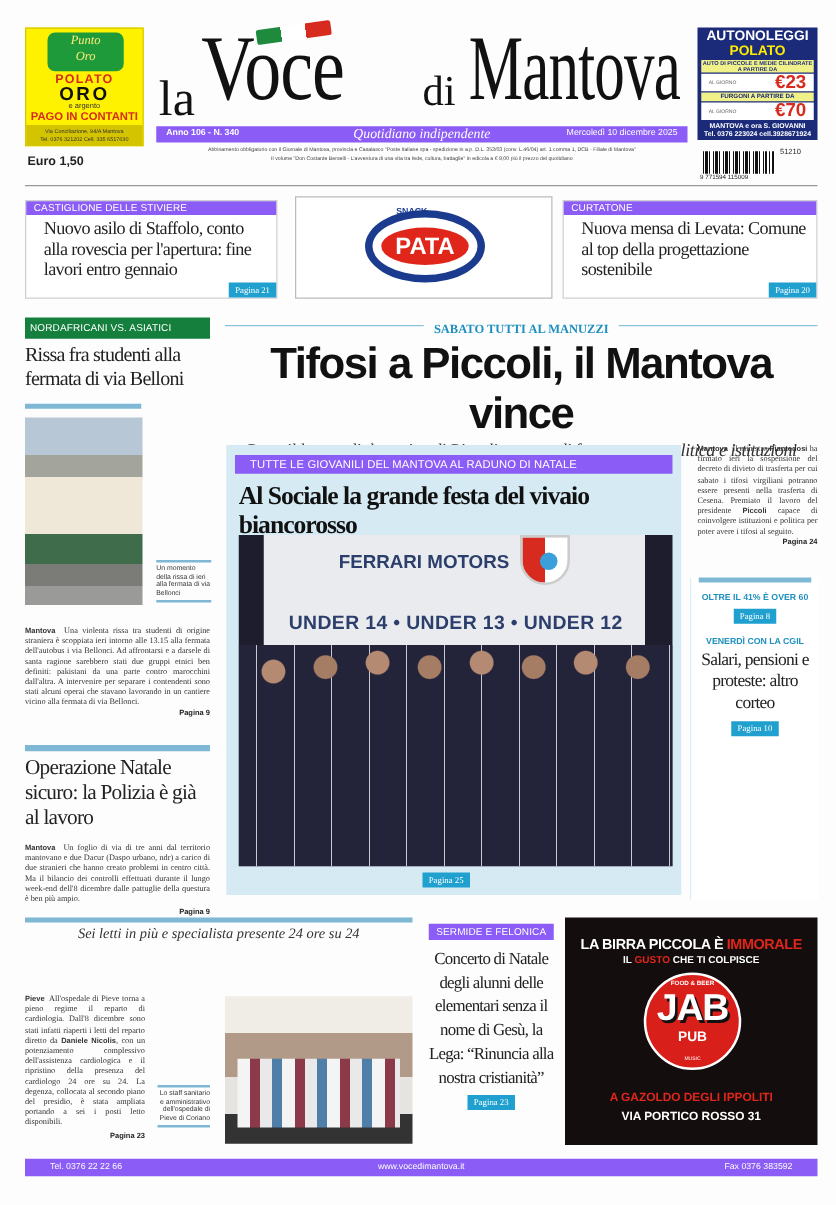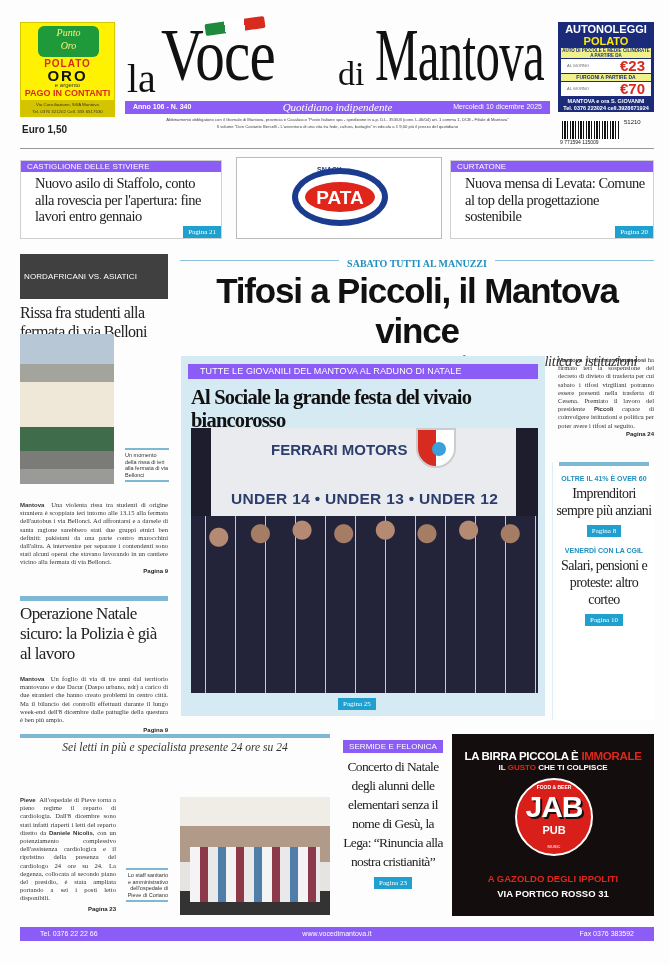--- a/index.html
+++ b/index.html
@@ -145,21 +145,21 @@
   <div class="inner">PATA</div>
 </div>
 
 <div class="abs boxed" style="left:450px;top:160px;width:204px;height:79px;">
   <div class="kicker cyan">Curtatone</div>
   <div class="box-headline" style="position:absolute;left:14px;top:14px;width:180px;">Nuova mensa di Levata: Comune al top della progettazione sostenibile</div>
   <div class="pagina" style="right:0;bottom:0;">Pagina 20</div>
 </div>
 
 <div class="abs" style="left:20px;top:254px;width:148px;">
-  <div class="kicker" style="background:#404040;font-size:8px;padding:18px 4px;">Nordafricani Vs. asiatici</div>
+  <div class="kicker" style="background:#15803d;font-size:8px;padding:4px 4px;">Nordafricani Vs. asiatici</div>
   <div class="headline-cond" style="font-size:16px;line-height:19px;margin-top:4px;">Rissa fra studenti alla fermata di via Belloni</div>
   <div class="bar" style="width:93px;margin-top:10px;"></div>
 </div>
 <div class="abs photo-street" style="left:20px;top:334px;width:94px;height:150px;"></div>
 <div class="abs" style="left:125px;top:448px;width:44px;">
   <div class="bar" style="height:2px;margin-bottom:2px;"></div>
   <div class="caption">Un momento della rissa di ieri alla fermata di via Bellonci</div>
   <div class="bar" style="height:2px;margin-top:2px;"></div>
 </div>
 <div class="abs" style="left:20px;top:501px;width:148px;">
@@ -212,21 +212,20 @@
 <div class="abs" style="left:558px;top:356px;width:96px;">
   <div class="body-text"><b>Mantova</b>&nbsp; <span>Il ministro </span><b>Piantedosi</b><span> ha firmato ieri la sospensione del decreto di divieto di trasferta per cui sabato i tifosi virgiliani potranno essere presenti nella trasferta di Cesena. Premiato il lavoro del presidente </span><b>Piccoli</b><span> capace di coinvolgere istituzioni e politica per poter avere i tifosi al seguito.</span></div>
   <div class="pag-ref" style="margin-top:1px;">Pagina 24</div>
 </div>
 
 <div class="abs" style="left:552px;top:462px;width:103px;height:258px;background:#fff;border-left:1px solid #e2eef5;">
   <div class="bar" style="margin:0 6px;"></div>
 
   <div style="text-align:center;margin-top:9px;">
     <div class="sans" style="font-size:7px;color:#1f8fbf;font-weight:bold;text-transform:uppercase;">Oltre il 41% è over 60</div>
-    <div class="headline-cond" style="font-size:14px;line-height:17px;margin-top:3px;">Imprenditori sempre più anziani</div>
     <div class="pagina" style="position:relative;display:inline-block;margin-top:3px;">Pagina 8</div>
   </div>
 
   <div style="text-align:center;margin-top:10px;">
     <div class="sans" style="font-size:7px;color:#1f8fbf;font-weight:bold;text-transform:uppercase;">Venerdì con la Cgil</div>
     <div class="headline-cond" style="font-size:14px;line-height:17px;margin-top:3px;">Salari, pensioni e proteste: altro corteo</div>
     <div class="pagina" style="position:relative;display:inline-block;margin-top:6px;">Pagina 10</div>
   </div>
 
 </div>

